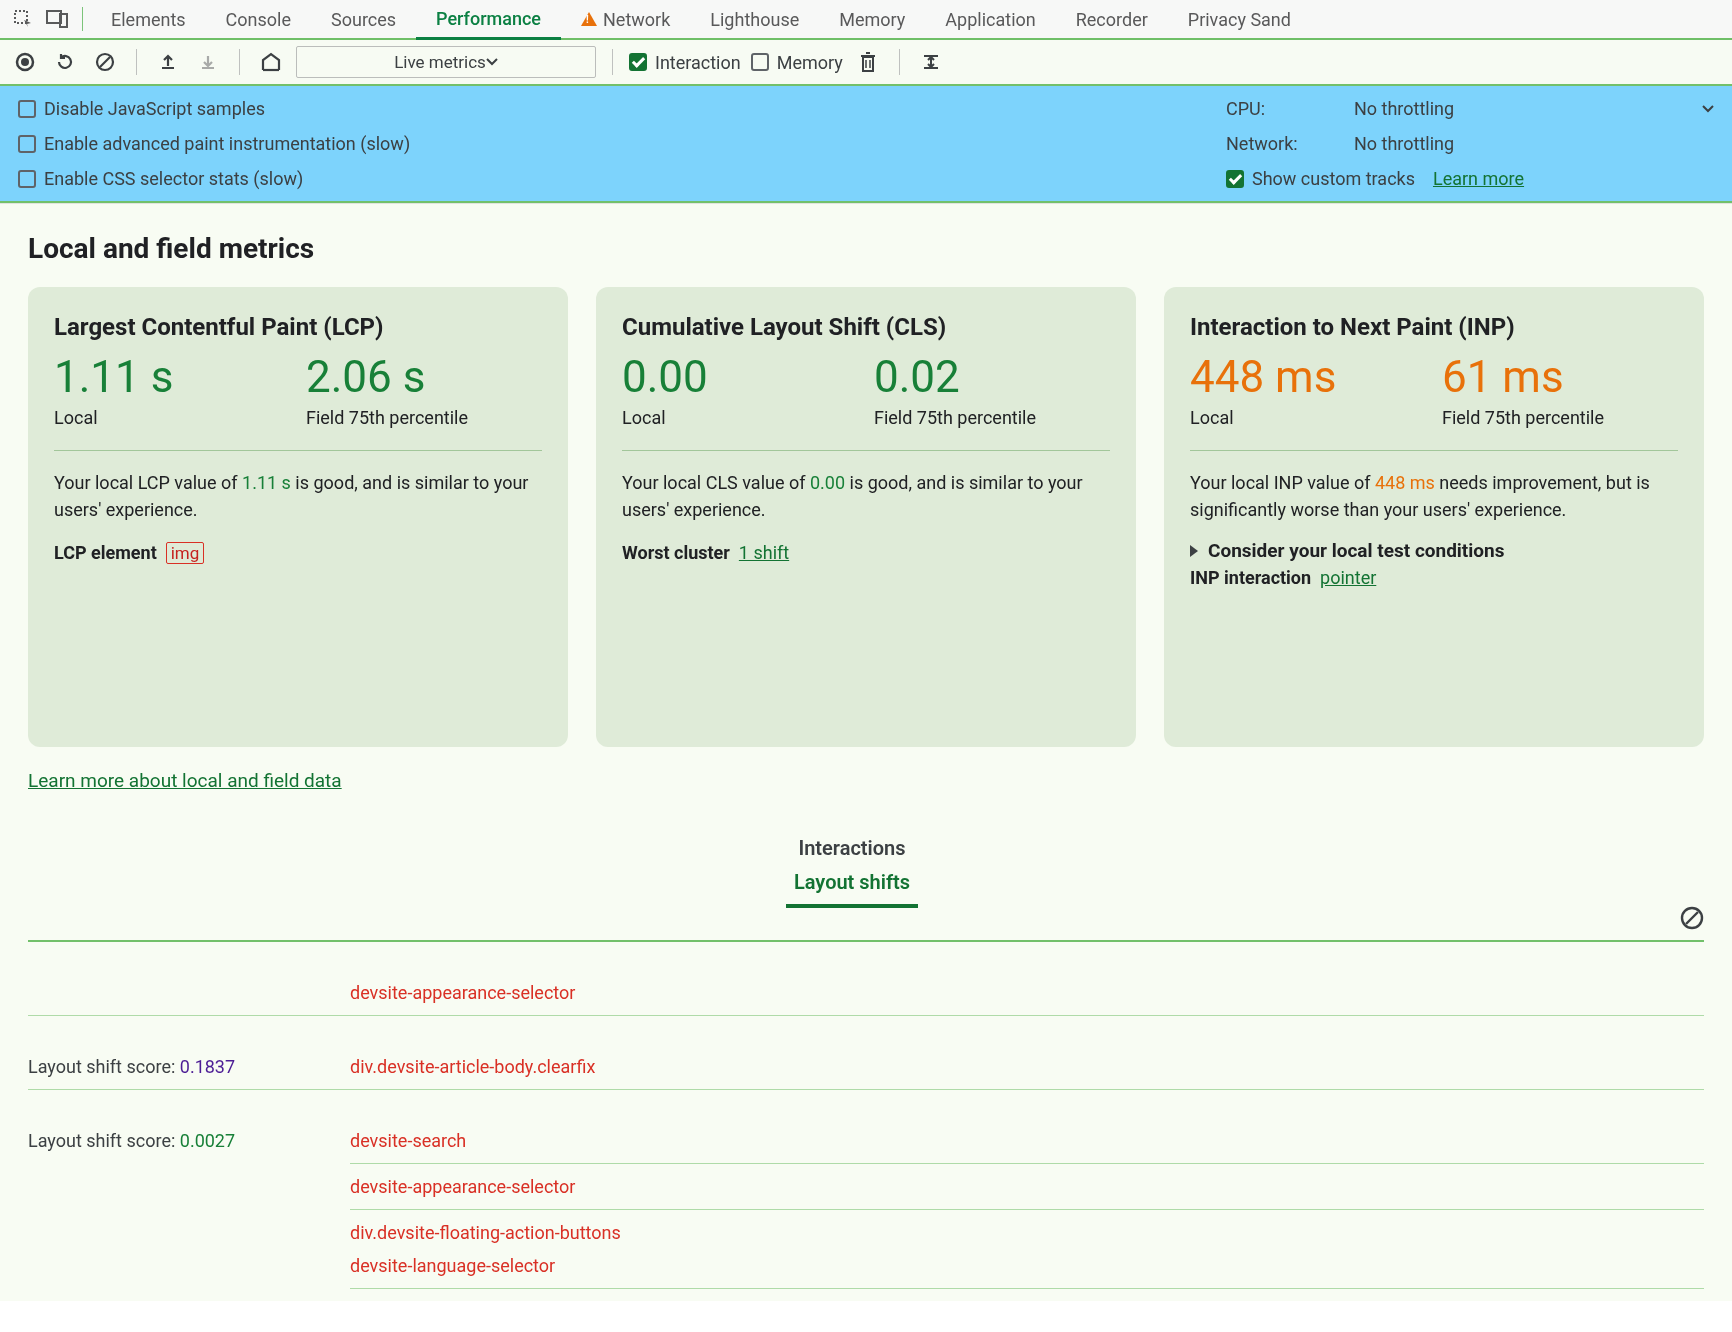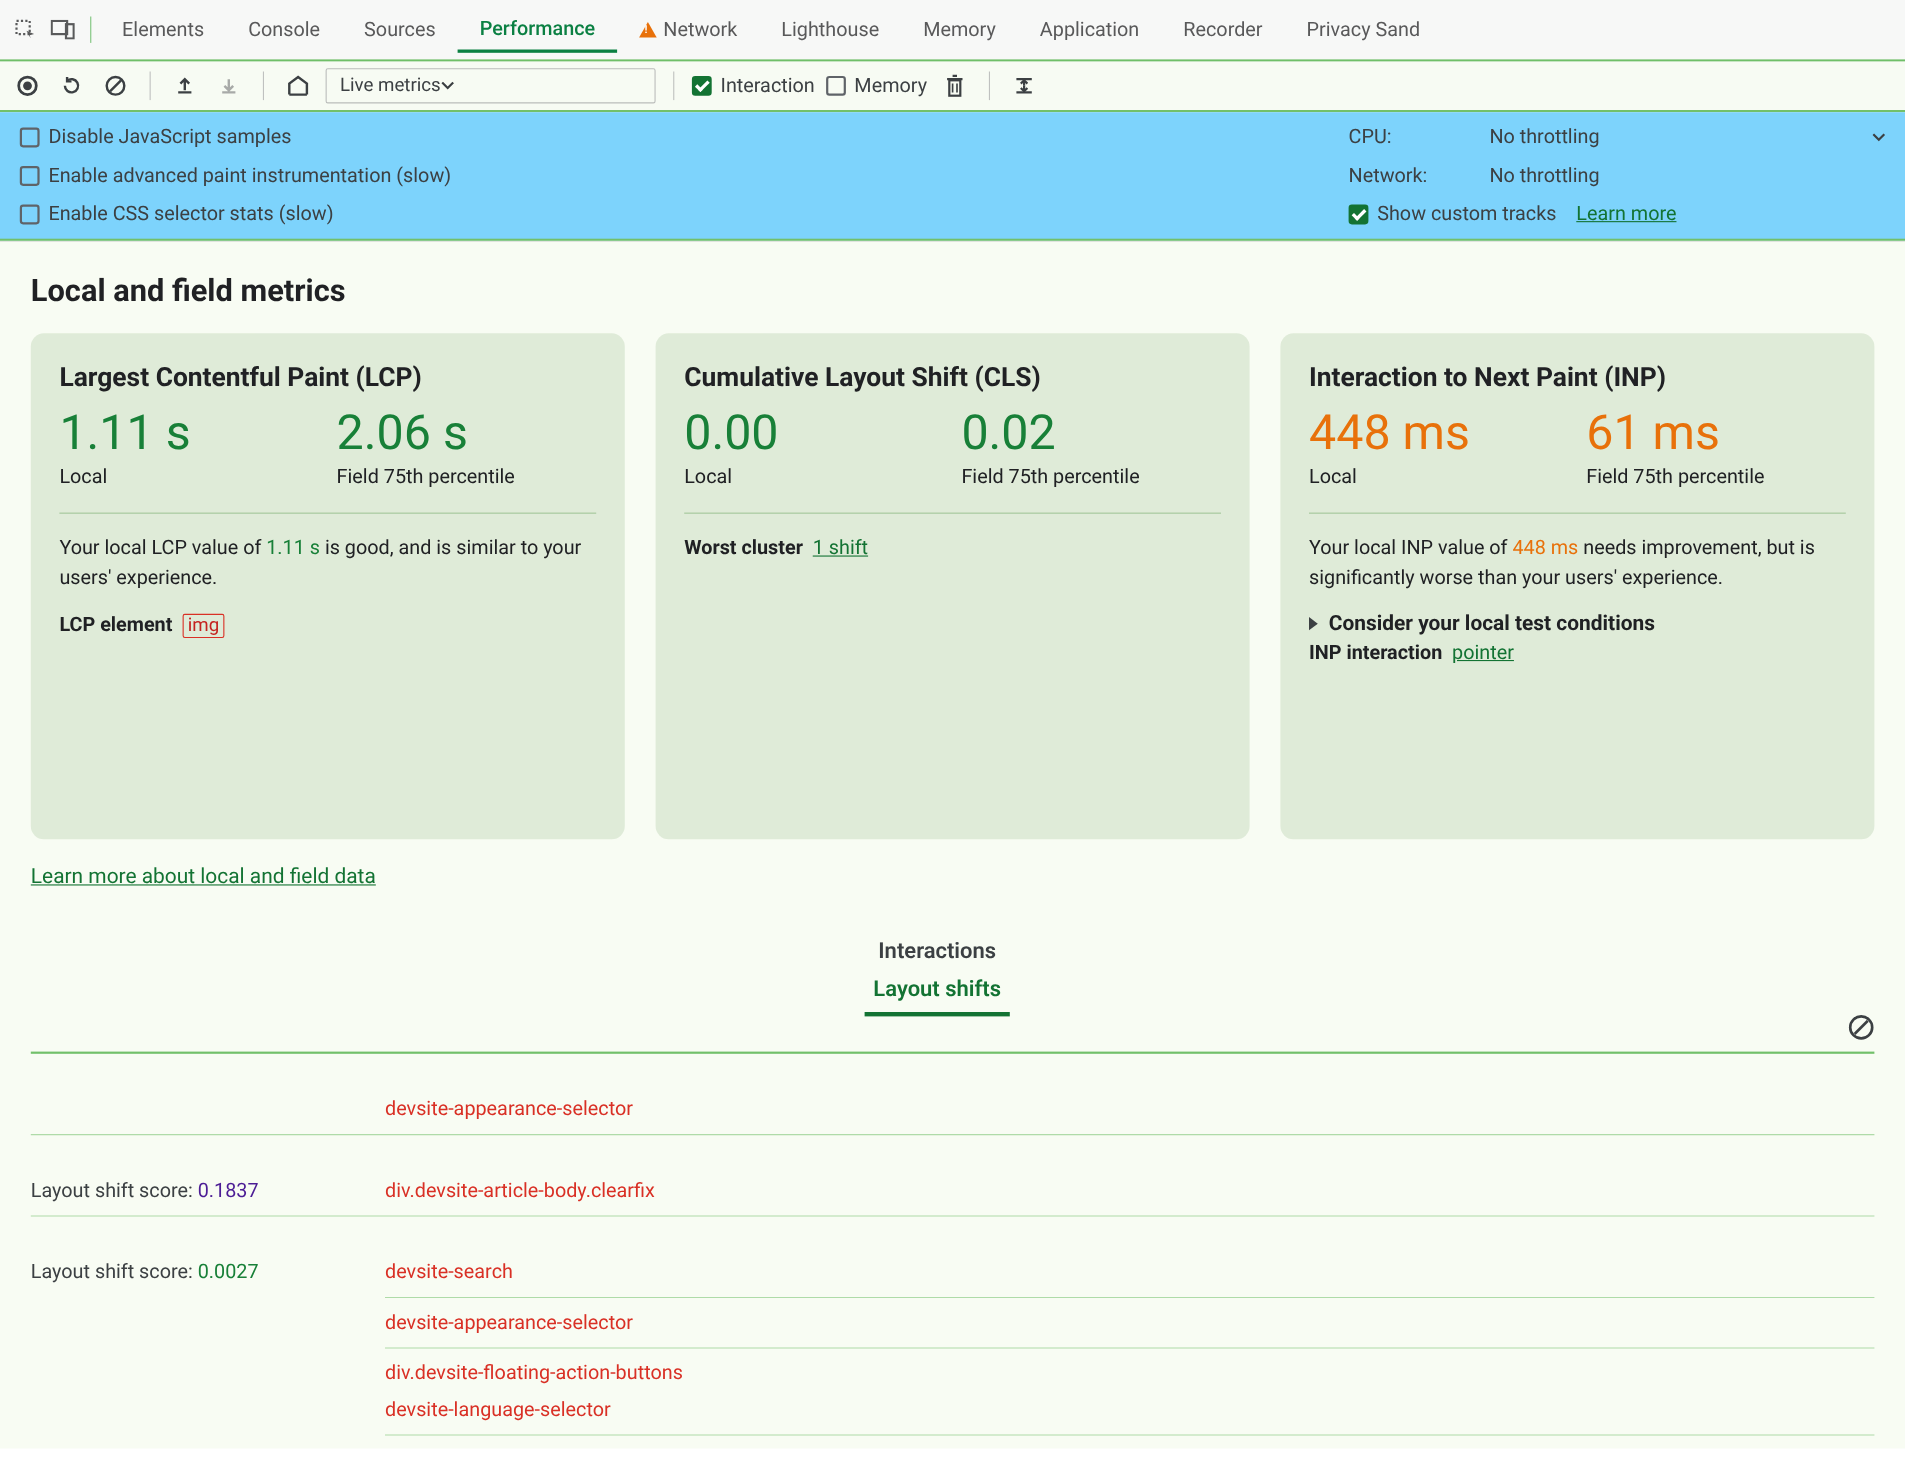--- a/index.html
+++ b/index.html
@@ -8,21 +8,21 @@
     font-size: 14px;
     color: #202124;
     background: #fff;
     width: 1732px;
   }
 
   
   .top-tabs {
     display: flex;
     align-items: center;
-    height: 56px;
+    height: 40px;
     border-bottom: 2px solid #6fbf68;
     background: #f7f8f7;
     padding-left: 6px;
     gap: 0;
     font-size: 18px;
     color: #59595a;
   }
   .top-tabs .icon-btn {
     width: 34px; height: 34px;
     display: flex; align-items: center; justify-content: center;
@@ -80,21 +80,21 @@
   }
   .tool-icon.muted { color: #a8aaa8; }
   .toolbar .vsep { width: 1px; height: 26px; background: #bfc1bf; margin: 0 6px; }
   .select-box {
     display: flex; align-items: center;
     border: 1px solid #bbbdbb;
     background: #f7fbf3;
     height: 32px;
     padding: 0 12px;
     width: 300px;
-    justify-content: flex-start;
+    justify-content: center;
     cursor: pointer;
     font-size: 17px;
     color: #3c4043;
     border-radius: 2px;
   }
   .check-wrap {
     display: flex; align-items: center; gap: 8px;
     font-size: 18px; color: #3c4043;
     cursor: pointer;
   }
@@ -449,20 +449,23 @@
           <div class="metric-val good">0.00</div>
           <div class="metric-sub">Local</div>
         </div>
         <div class="metric-col">
           <div class="metric-val good">0.02</div>
           <div class="metric-sub">Field 75th percentile</div>
         </div>
       </div>
       <hr class="card-divider">
       <p>
+        <span>Your local CLS value of </span><span class="good-text">0.00</span><span> is good, and is similar to your users' experience.</span>
+      </p>
+      <p>
         <b>Worst cluster</b>&nbsp;
         <a class="link">1 shift</a>
       </p>
     </div>
 
     <div class="card">
       <h3>Interaction to Next Paint (INP)</h3>
       <div class="metric-row">
         <div class="metric-col">
           <div class="metric-val bad">448 ms</div>

